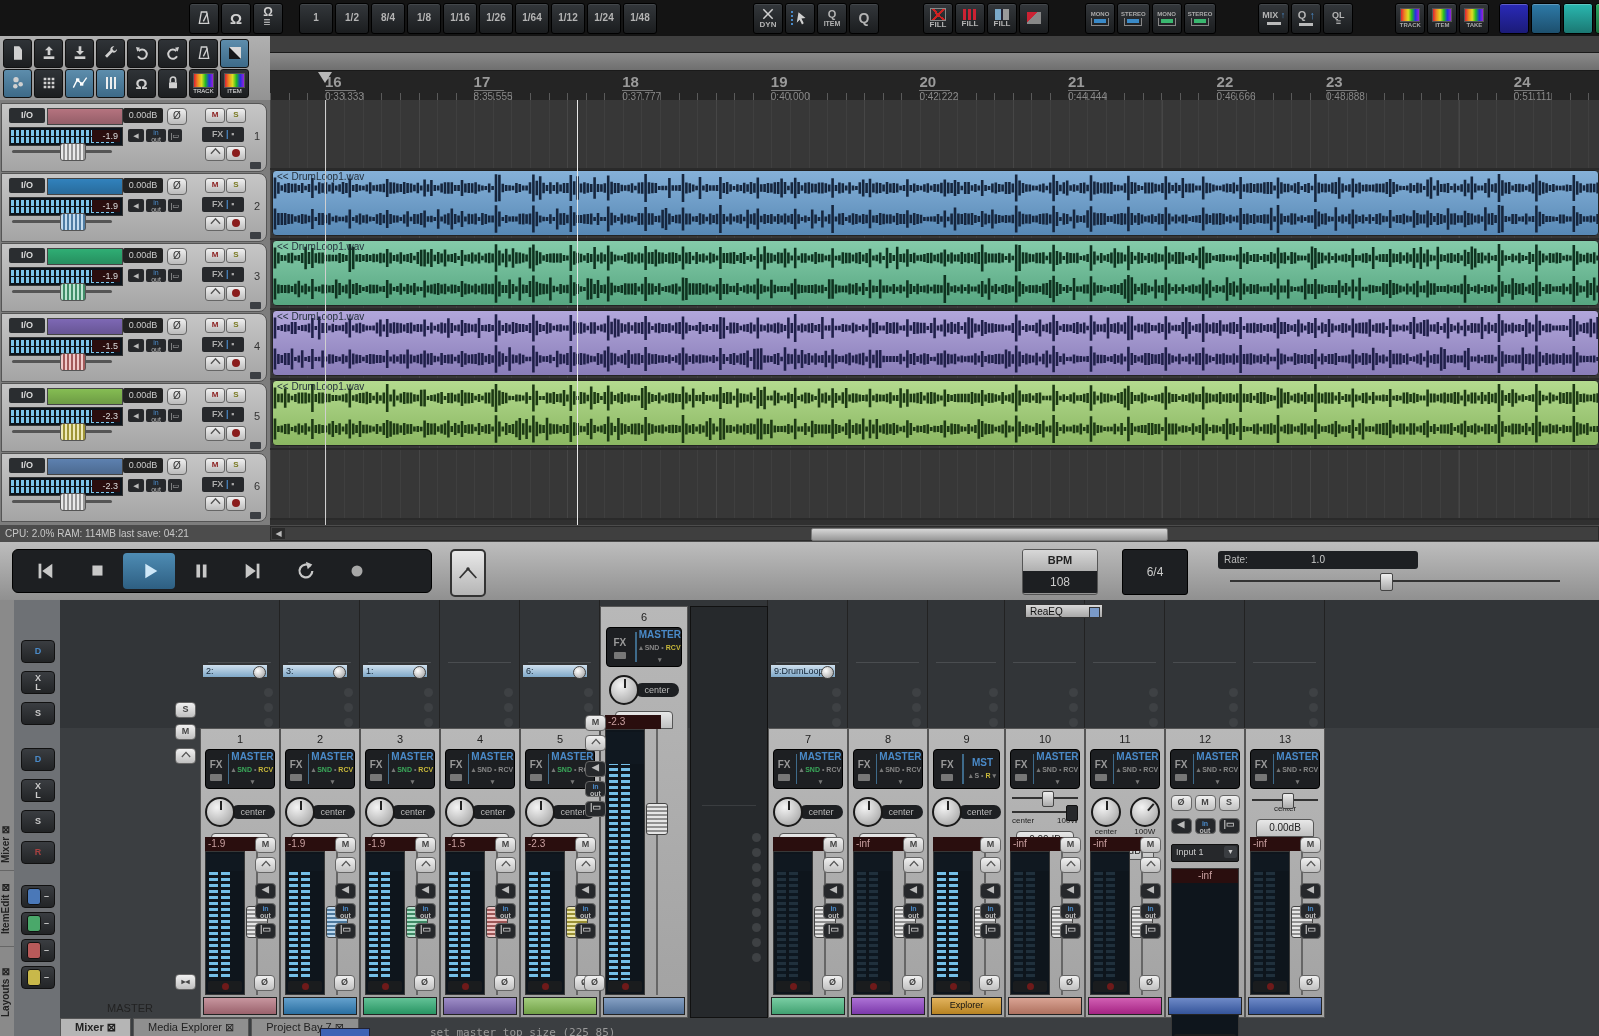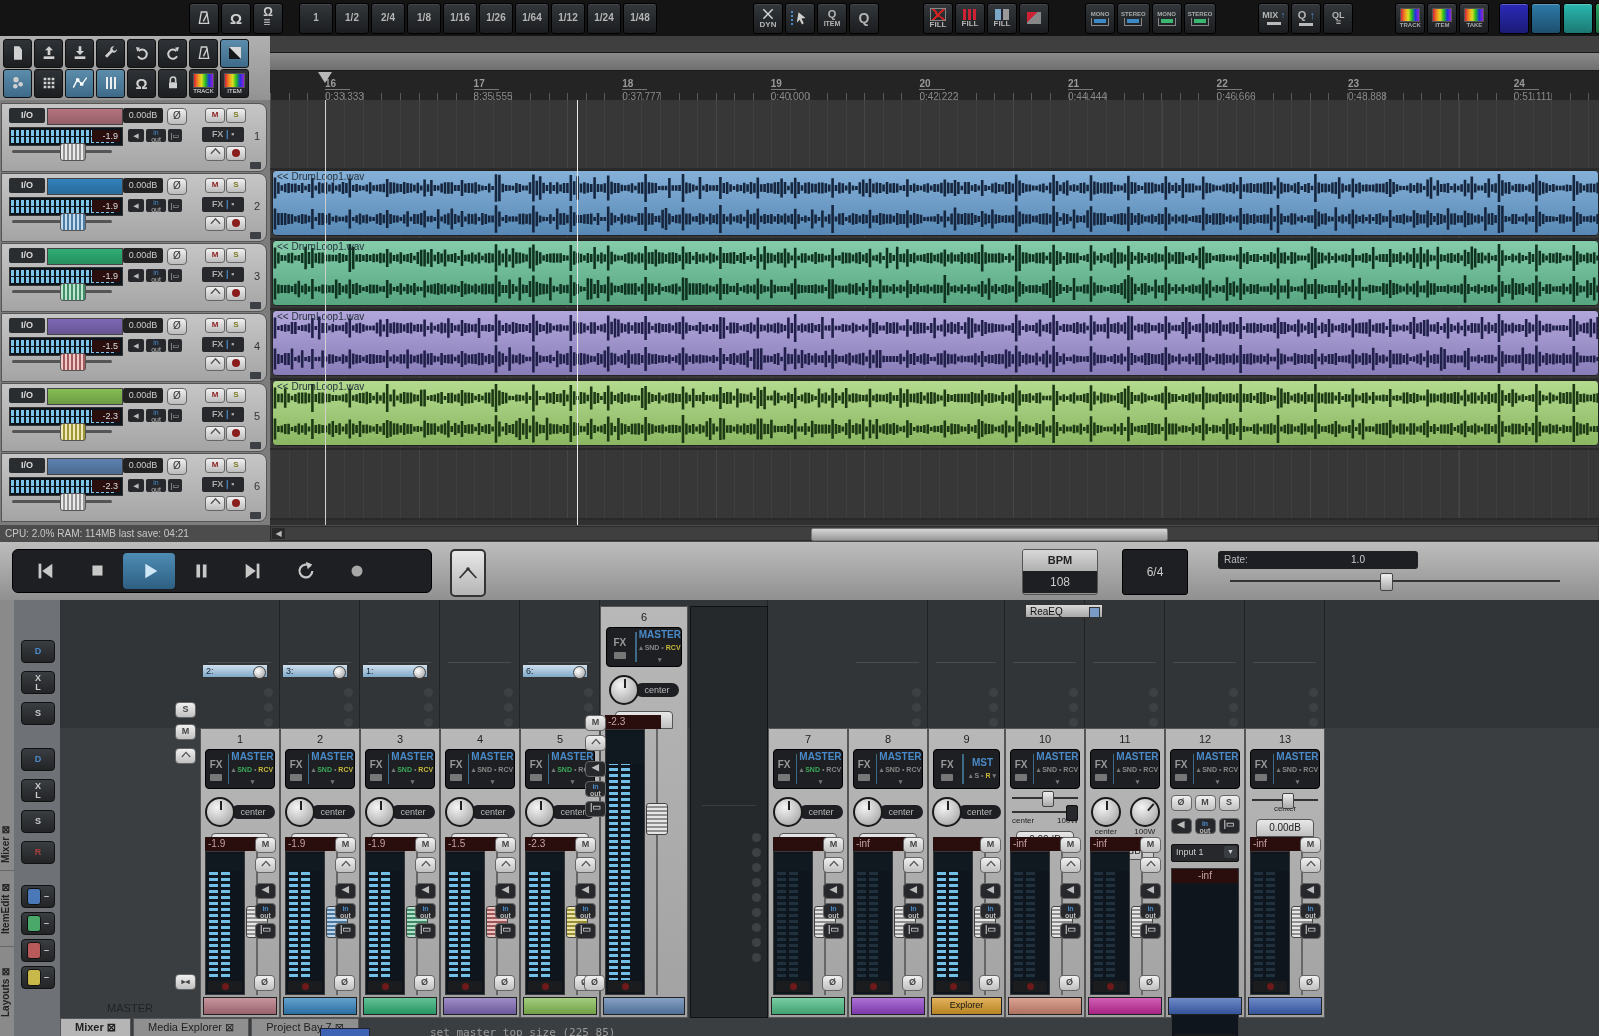--- a/index.html
+++ b/index.html
@@ -20,21 +20,21 @@
   .itrow{display:flex;height:30px;align-items:center;}
   .ibtn{width:27px;height:27px;margin:1px;background:linear-gradient(#2f3337,#1c1e20);border:1px solid #111;border-radius:3px;
         display:flex;flex-direction:column;align-items:center;justify-content:center;color:#ccc;}
   .ibtn.on{background:linear-gradient(#5d8dac,#3d6a88);}
   #rulerzone{position:absolute;left:270px;top:36px;width:1329px;height:64px;background:#242424;}
   #rz1{position:absolute;left:0;top:0;width:100%;height:16px;background:#3f3f3f;border-bottom:1px solid #1a1a1a;}
   #rz2{position:absolute;left:0;top:17px;width:100%;height:17px;background:linear-gradient(#8a8a8a,#6f6f6f);border-bottom:1px solid #1a1a1a;}
   #rulerticks{position:absolute;left:0;bottom:0;width:100%;height:7px;
       background:repeating-linear-gradient(90deg,#5a5a5a 0 1px,transparent 1px 18.57px);}
   .rmark{position:absolute;top:37px;color:#9a9a9a;}
-  .rmark .num{font-size:10px;font-weight:bold;border-bottom:1px solid #777;display:inline-block;padding-right:14px;}
+  .rmark .num{font-size:15px;font-weight:bold;border-bottom:1px solid #777;display:inline-block;padding-right:14px;}
   .rmark .tim{font-size:10px;color:#8a8a8a;}
   
   #trackregion{position:absolute;left:0;top:100px;width:1599px;height:425px;background:#303030;}
   #tcpcol{position:absolute;left:0;top:0;width:270px;height:100%;background:#7d7d7d;z-index:3;}
   .tcp{position:relative;width:266px;height:69px;margin:0 0 1px 1px;background:linear-gradient(#c6c6c6,#a4a4a4);
        border:1px solid #555;border-radius:0 8px 8px 0;box-sizing:border-box;}
   .tcp .io{position:absolute;left:7px;top:4px;width:36px;height:15px;background:#2a2d30;border-radius:2px;color:#ddd;font-size:9px;font-weight:bold;text-align:center;line-height:15px;}
   .tcp .nm{position:absolute;left:45px;top:4px;width:74px;height:15px;border:1px solid #444;}
   .tcp .vol{position:absolute;left:121px;top:4px;width:40px;height:15px;background:#222;color:#ccc;font-size:9px;text-align:center;line-height:15px;border-radius:2px;}
   .tcp .ph{position:absolute;left:165px;top:4px;width:18px;height:15px;background:linear-gradient(#eee,#bbb);border:1px solid #666;border-radius:4px;color:#333;font-size:10px;text-align:center;line-height:14px;}
@@ -70,21 +70,21 @@
   #envbtn{position:absolute;left:450px;top:7px;width:32px;height:44px;background:linear-gradient(#e8e8e8,#b5b5b5);border:2px solid #333;border-radius:5px;display:flex;align-items:center;justify-content:center;}
   #timebox{position:absolute;left:568px;top:7px;width:440px;height:44px;background:#1d1f22;border:1px solid #000;border-radius:5px;color:#e4e4e4;display:flex;align-items:baseline;justify-content:center;padding-top:10px;box-sizing:border-box;}
   #timebox .big{font-size:23px;font-weight:bold;}
   #timebox .st{font-size:13px;color:#9a9a9a;margin-left:4px;}
   #bpmbox{position:absolute;left:1022px;top:7px;width:74px;height:44px;border:1px solid #555;border-radius:3px;overflow:hidden;}
   #bpmbox .t{height:21px;background:linear-gradient(#d8d8d8,#b0b0b0);color:#222;font-size:11px;font-weight:bold;text-align:center;line-height:21px;}
   #bpmbox .b{height:22px;background:#1d1f22;color:#ccc;font-size:12px;text-align:center;line-height:22px;}
   #sigbox{position:absolute;left:1122px;top:7px;width:64px;height:44px;background:#1d1f22;border:1px solid #000;border-radius:3px;color:#ccc;font-size:12px;text-align:center;line-height:44px;}
   #ratebar{position:absolute;left:1218px;top:9px;width:200px;height:18px;background:#1d1f22;border-radius:3px;color:#ccc;font-size:10px;}
   #ratebar .rl{position:absolute;left:6px;top:3px;color:#bbb;}
-  #ratebar .rv{position:absolute;left:0;width:100%;text-align:center;top:3px;margin-left:40px;}
+  #ratebar .rv{position:absolute;left:0;width:100%;text-align:center;top:3px;}
   #rateslider{position:absolute;left:1230px;top:38px;width:330px;height:2px;background:#333;}
   #ratethumb{position:absolute;left:150px;top:-7px;width:11px;height:16px;background:linear-gradient(#eee,#aaa);border:1px solid #444;border-radius:2px;}
   
   #mixer{position:absolute;left:0;top:600px;width:1599px;height:436px;background:#3b3e41;}
   #sidetabs{position:absolute;left:0;top:0;width:14px;height:436px;background:#8a8a8a;}
   .vtab{position:absolute;left:0;width:14px;color:#222;font-size:10px;font-weight:bold;writing-mode:vertical-rl;transform:rotate(180deg);text-align:center;border-top:1px solid #666;}
   #docker{position:absolute;left:14px;top:0;width:46px;height:436px;background:#6e7175;}
   .dkbtn{position:absolute;left:7px;width:32px;height:21px;background:linear-gradient(#3a3d41,#222426);border:1px solid #111;border-radius:4px;color:#ccc;font-size:9px;font-weight:bold;display:flex;align-items:center;justify-content:center;line-height:.9;text-align:center;}
   .dkbtn .pill{width:12px;height:15px;border-radius:3px;border:1px solid #111;margin-right:3px;}
   #strips{position:absolute;left:60px;top:0;width:1539px;height:436px;}
@@ -150,21 +150,21 @@
       </div>
       <div class="tbtn">
         <span style="font-size:15px;font-weight:bold;color:#d0d0d0">Ω</span>
       </div>
       <div class="tbtn">
         <span style="font-size:12px;font-weight:bold;color:#d0d0d0;line-height:.8">Ω<br>≡</span>
       </div>
       <div class="tb-sp" style="width: 14px;"></div>
       <div class="tbtn" style="min-width: 26px;">1</div>
       <div class="tbtn" style="min-width: 26px;">1/2</div>
-      <div class="tbtn" style="min-width: 26px;">2/4</div>
+      <div class="tbtn" style="min-width: 26px;">8/4</div>
       <div class="tbtn" style="min-width: 26px;">1/8</div>
       <div class="tbtn" style="min-width: 26px;">1/16</div>
       <div class="tbtn" style="min-width: 26px;">1/26</div>
       <div class="tbtn" style="min-width: 26px;">1/64</div>
       <div class="tbtn" style="min-width: 26px;">1/12</div>
       <div class="tbtn" style="min-width: 26px;">1/24</div>
       <div class="tbtn" style="min-width: 26px;">1/48</div>
       <div class="tb-sp" style="width: 94px;"></div>
       <div class="tbtn">
         <svg width="14" height="14" viewBox="0 0 24 24" fill="#d0d0d0">
@@ -360,21 +360,21 @@
     <div id="rz1"></div>
     <div id="rz2"></div>
     <div id="rulerticks"></div>
   <div class="rmark" style="left: 55px;"><div class="num">16</div><div class="tim">0:33.333</div></div>
       <div class="rmark" style="left: 203.6px;"><div class="num">17</div><div class="tim">8:35.555</div></div>
       <div class="rmark" style="left: 352.2px;"><div class="num">18</div><div class="tim">0:37.777</div></div>
       <div class="rmark" style="left: 500.8px;"><div class="num">19</div><div class="tim">0:40.000</div></div>
       <div class="rmark" style="left: 649.4px;"><div class="num">20</div><div class="tim">0:42.222</div></div>
       <div class="rmark" style="left: 798px;"><div class="num">21</div><div class="tim">0:44.444</div></div>
       <div class="rmark" style="left: 946.6px;"><div class="num">22</div><div class="tim">0:46.666</div></div>
-      <div class="rmark" style="left: 1078px;"><div class="num">23</div><div class="tim">0:48.888</div></div>
+      <div class="rmark" style="left: 1056px;"><div class="num">23</div><div class="tim">0:48.888</div></div>
       <div class="rmark" style="left: 1243.8px;"><div class="num">24</div><div class="tim">0:51.111</div></div>
       <div style="position: absolute; left: 48px; top: 36px; width: 0px; height: 0px; border-width: 11px 7px 7px; border-style: solid; border-color: rgb(184, 184, 184) transparent transparent; border-image: initial;"></div>
     </div>
 
   <div id="trackregion">
     <div id="arrange">
         <div class="lane"></div>
         <div class="lane">
           <div class="mitem" style="background: linear-gradient(rgba(255, 255, 255, 0.22), rgba(0, 0, 0, 0.12)), rgb(99, 155, 206);"><div class="ilbl">&lt;&lt; DrumLoop1.wav</div><svg width="1325" height="64">
               <path d="M2.0 6.6L2.0 27.4M5.4 11.2L5.4 22.8M8.8 14.2L8.8 19.8M12.2 12.8L12.2 21.2M15.6 11.9L15.6 22.1M19.0 12.8L19.0 21.2M22.4 12.4L22.4 21.6M25.8 14.0L25.8 20.0M29.2 12.1L29.2 21.9M32.6 14.8L32.6 19.2M36.0 13.1L36.0 20.9M39.4 7.1L39.4 26.9M42.8 14.5L42.8 19.5M46.2 11.2L46.2 22.8M49.6 12.3L49.6 21.7M53.0 11.2L53.0 22.8M56.4 13.5L56.4 20.5M59.8 11.5L59.8 22.5M63.2 14.4L63.2 19.6M66.6 13.2L66.6 20.8M70.0 11.1L70.0 22.9M73.4 12.0L73.4 22.0M76.8 7.5L76.8 26.5M80.2 13.9L80.2 20.1M83.6 12.9L83.6 21.1M87.0 14.2L87.0 19.8M90.4 14.8L90.4 19.2M93.8 13.6L93.8 20.4M97.2 11.2L97.2 22.8M100.6 14.3L100.6 19.7M104.0 13.8L104.0 20.2M107.4 13.3L107.4 20.7M110.8 12.8L110.8 21.2M114.2 8.0L114.2 26.0M117.6 11.2L117.6 22.8M121.0 11.4L121.0 22.6M124.4 12.4L124.4 21.6M127.8 12.9L127.8 21.1M131.2 11.1L131.2 22.9M134.6 12.1L134.6 21.9M138.0 12.6L138.0 21.4M141.4 13.7L141.4 20.3M144.8 11.7L144.8 22.3M148.2 14.6L148.2 19.4M151.6 8.5L151.6 25.5M155.0 13.3L155.0 20.7M158.4 9.1L158.4 24.9M161.8 14.1L161.8 19.9M165.2 14.4L165.2 19.6M168.6 12.5L168.6 21.5M172.0 11.2L172.0 22.8M175.4 11.3L175.4 22.7M178.8 11.2L178.8 22.8M182.2 13.9L182.2 20.1M185.6 14.0L185.6 20.0M189.0 8.9L189.0 25.1M192.4 12.4L192.4 21.6M195.8 11.9L195.8 22.1M199.2 12.2L199.2 21.8M202.6 11.3L202.6 22.7M206.0 13.5L206.0 20.5M209.4 14.5L209.4 19.5M212.8 15.0L212.8 19.0M216.2 12.4L216.2 21.6M219.6 15.0L219.6 19.0M223.0 3.2L223.0 30.8M226.4 3.8L226.4 30.2M229.8 12.7L229.8 21.3M233.2 13.9L233.2 20.1M236.6 14.2L236.6 19.8M240.0 14.8L240.0 19.2M243.4 12.1L243.4 21.9M246.8 12.9L246.8 21.1M250.2 14.6L250.2 19.4M253.6 14.5L253.6 19.5M257.0 11.3L257.0 22.7M260.4 3.6L260.4 30.4M263.8 9.8L263.8 24.2M267.2 5.3L267.2 28.7M270.6 11.8L270.6 22.2M274.0 14.0L274.0 20.0M277.4 11.3L277.4 22.7M280.8 14.1L280.8 19.9M284.2 11.3L284.2 22.7M287.6 13.6L287.6 20.4M291.0 12.0L291.0 22.0M294.4 12.0L294.4 22.0M297.8 4.1L297.8 29.9M301.2 10.3L301.2 23.7M304.6 5.3L304.6 28.7M308.0 12.4L308.0 21.6M311.4 11.2L311.4 22.8M314.8 12.3L314.8 21.7M318.2 13.0L318.2 21.0M321.6 6.2L321.6 27.8M325.0 13.0L325.0 21.0M328.4 13.2L328.4 20.8M331.8 12.3L331.8 21.7M335.2 4.5L335.2 29.5M338.6 10.7L338.6 23.3M342.0 11.9L342.0 22.1M345.4 11.9L345.4 22.1M348.8 13.8L348.8 20.2M352.2 14.2L352.2 19.8M355.6 13.8L355.6 20.2M359.0 12.3L359.0 21.7M362.4 14.7L362.4 19.3M365.8 11.6L365.8 22.4M369.2 11.2L369.2 22.8M372.6 3.0L372.6 31.0M376.0 11.2L376.0 22.8M379.4 11.8L379.4 22.2M382.8 12.0L382.8 22.0M386.2 14.9L386.2 19.1M389.6 14.7L389.6 19.3M393.0 14.7L393.0 19.3M396.4 6.9L396.4 27.1M399.8 14.2L399.8 19.8M403.2 14.2L403.2 19.8M406.6 14.0L406.6 20.0M410.0 3.0L410.0 31.0M413.4 11.6L413.4 22.4M416.8 12.2L416.8 21.8M420.2 13.4L420.2 20.6M423.6 14.8L423.6 19.2M427.0 6.0L427.0 28.0M430.4 14.4L430.4 19.6M433.8 12.9L433.8 21.1M437.2 14.2L437.2 19.8M440.6 14.3L440.6 19.7M444.0 13.9L444.0 20.1M447.4 5.9L447.4 28.1M450.8 12.1L450.8 21.9M454.2 10.9L454.2 23.1M457.6 13.3L457.6 20.7M461.0 15.0L461.0 19.0M464.4 13.3L464.4 20.7M467.8 14.1L467.8 19.9M471.2 11.8L471.2 22.2M474.6 13.2L474.6 20.8M478.0 11.0L478.0 23.0M481.4 12.3L481.4 21.7M484.8 6.4L484.8 27.6M488.2 13.3L488.2 20.7M491.6 13.0L491.6 21.0M495.0 12.0L495.0 22.0M498.4 12.4L498.4 21.6M501.8 11.3L501.8 22.7M505.2 10.9L505.2 23.1M508.6 7.4L508.6 26.6M512.0 10.9L512.0 23.1M515.4 14.7L515.4 19.3M518.8 11.3L518.8 22.7M522.2 6.8L522.2 27.2M525.6 11.0L525.6 23.0M529.0 14.2L529.0 19.8M532.4 11.7L532.4 22.3M535.8 11.2L535.8 22.8M539.2 12.4L539.2 21.6M542.6 12.8L542.6 21.2M546.0 11.4L546.0 22.6M549.4 11.4L549.4 22.6M552.8 12.2L552.8 21.8M556.2 13.4L556.2 20.6M559.6 7.3L559.6 26.7M563.0 14.1L563.0 19.9M566.4 11.6L566.4 22.4M569.8 12.2L569.8 21.8M573.2 14.6L573.2 19.4M576.6 11.2L576.6 22.8M580.0 14.5L580.0 19.5M583.4 14.9L583.4 19.1M586.8 11.3L586.8 22.7M590.2 8.5L590.2 25.5M593.6 12.1L593.6 21.9M597.0 7.7L597.0 26.3M600.4 12.4L600.4 21.6M603.8 11.6L603.8 22.4M607.2 11.9L607.2 22.1M610.6 13.6L610.6 20.4M614.0 11.0L614.0 23.0M617.4 12.6L617.4 21.4M620.8 12.1L620.8 21.9M624.2 12.5L624.2 21.5M627.6 14.8L627.6 19.2M631.0 14.1L631.0 19.9M634.4 8.2L634.4 25.8M637.8 14.1L637.8 19.9M641.2 12.4L641.2 21.6M644.6 14.0L644.6 20.0M648.0 14.8L648.0 19.2M651.4 13.3L651.4 20.7M654.8 12.3L654.8 21.7M658.2 14.6L658.2 19.4M661.6 12.9L661.6 21.1M665.0 13.3L665.0 20.7M668.4 11.7L668.4 22.3M671.8 8.6L671.8 25.4M675.2 11.4L675.2 22.6M678.6 12.0L678.6 22.0M682.0 8.9L682.0 25.1M685.4 11.0L685.4 23.0M688.8 14.7L688.8 19.3M692.2 11.1L692.2 22.9M695.6 11.0L695.6 23.0M699.0 14.2L699.0 19.8M702.4 13.1L702.4 20.9M705.8 14.4L705.8 19.6M709.2 9.1L709.2 24.9M712.6 14.1L712.6 19.9M716.0 14.9L716.0 19.1M719.4 12.4L719.4 21.6M722.8 11.6L722.8 22.4M726.2 12.9L726.2 21.1M729.6 13.4L729.6 20.6M733.0 11.0L733.0 23.0M736.4 11.0L736.4 23.0M739.8 12.5L739.8 21.5M743.2 3.4L743.2 30.6M746.6 9.6L746.6 24.4M750.0 12.0L750.0 22.0M753.4 13.2L753.4 20.8M756.8 13.4L756.8 20.6M760.2 14.5L760.2 19.5M763.6 14.7L763.6 19.3M767.0 13.6L767.0 20.4M770.4 12.4L770.4 21.6M773.8 14.8L773.8 19.2M777.2 11.5L777.2 22.5M780.6 3.8L780.6 30.2M784.0 10.0L784.0 24.0M787.4 13.7L787.4 20.3M790.8 11.2L790.8 22.8M794.2 9.4L794.2 24.6M797.6 14.2L797.6 19.8M801.0 13.2L801.0 20.8M804.4 14.3L804.4 19.7M807.8 11.9L807.8 22.1M811.2 11.4L811.2 22.6M814.6 13.7L814.6 20.3M818.0 4.3L818.0 29.7M821.4 10.5L821.4 23.5M824.8 11.3L824.8 22.7M828.2 12.2L828.2 21.8M831.6 11.4L831.6 22.6M835.0 11.6L835.0 22.4M838.4 11.0L838.4 23.0M841.8 13.8L841.8 20.2M845.2 13.7L845.2 20.3M848.6 14.4L848.6 19.6M852.0 12.3L852.0 21.7M855.4 4.7L855.4 29.3M858.8 10.9L858.8 23.1M862.2 11.6L862.2 22.4M865.6 14.1L865.6 19.9M869.0 14.9L869.0 19.1M872.4 11.6L872.4 22.4M875.8 11.5L875.8 22.5M879.2 11.6L879.2 22.4M882.6 12.7L882.6 21.3M886.0 13.4L886.0 20.6M889.4 11.9L889.4 22.1M892.8 5.2L892.8 28.8M896.2 11.4L896.2 22.6M899.6 14.0L899.6 20.0M903.0 11.8L903.0 22.2M906.4 14.0L906.4 20.0M909.8 7.1L909.8 26.9M913.2 12.7L913.2 21.3M916.6 12.5L916.6 21.5M920.0 12.4L920.0 21.6M923.4 14.4L923.4 19.6M926.8 14.5L926.8 19.5M930.2 5.6L930.2 28.4M933.6 11.8L933.6 22.2M937.0 12.3L937.0 21.7M940.4 13.6L940.4 20.4M943.8 14.5L943.8 19.5M947.2 14.8L947.2 19.2M950.6 13.5L950.6 20.5M954.0 12.4L954.0 21.6M957.4 13.1L957.4 20.9M960.8 11.5L960.8 22.5M964.2 13.8L964.2 20.2M967.6 6.1L967.6 27.9M971.0 13.2L971.0 20.8M974.4 12.5L974.4 21.5M977.8 11.9L977.8 22.1M981.2 13.0L981.2 21.0M984.6 12.2L984.6 21.8M988.0 12.4L988.0 21.6M991.4 11.3L991.4 22.7M994.8 11.0L994.8 23.0M998.2 10.9L998.2 23.1M1001.6 14.6L1001.6 19.4M1005.0 6.5L1005.0 27.5M1008.4 11.3L1008.4 22.7M1011.8 12.7L1011.8 21.3M1015.2 12.8L1015.2 21.2M1018.6 14.3L1018.6 19.7M1022.0 12.2L1022.0 21.8M1025.4 11.0L1025.4 23.0M1028.8 14.9L1028.8 19.1M1032.2 12.9L1032.2 21.1M1035.6 12.1L1035.6 21.9M1039.0 14.8L1039.0 19.2M1042.4 3.0L1042.4 31.0M1045.8 11.5L1045.8 22.5M1049.2 12.7L1049.2 21.3M1052.6 12.4L1052.6 21.6M1056.0 13.2L1056.0 20.8M1059.4 11.4L1059.4 22.6M1062.8 10.9L1062.8 23.1M1066.2 6.3L1066.2 27.7M1069.6 12.6L1069.6 21.4M1073.0 14.2L1073.0 19.8M1076.4 13.2L1076.4 20.8M1079.8 7.5L1079.8 26.5M1083.2 12.7L1083.2 21.3M1086.6 11.5L1086.6 22.5M1090.0 13.8L1090.0 20.2M1093.4 13.3L1093.4 20.7M1096.8 13.8L1096.8 20.2M1100.2 13.5L1100.2 20.5M1103.6 12.4L1103.6 21.6M1107.0 12.8L1107.0 21.2M1110.4 12.4L1110.4 21.6M1113.8 11.1L1113.8 22.9M1117.2 7.9L1117.2 26.1M1120.6 10.9L1120.6 23.1M1124.0 13.3L1124.0 20.7M1127.4 14.8L1127.4 19.2M1130.8 14.9L1130.8 19.1M1134.2 14.6L1134.2 19.4M1137.6 12.2L1137.6 21.8M1141.0 13.9L1141.0 20.1M1144.4 11.8L1144.4 22.2M1147.8 12.4L1147.8 21.6M1151.2 15.0L1151.2 19.0M1154.6 8.4L1154.6 25.6M1158.0 6.2L1158.0 27.8M1161.4 14.7L1161.4 19.3M1164.8 9.3L1164.8 24.7M1168.2 13.0L1168.2 21.0M1171.6 12.8L1171.6 21.2M1175.0 12.1L1175.0 21.9M1178.4 15.0L1178.4 19.0M1181.8 12.4L1181.8 21.6M1185.2 14.7L1185.2 19.3M1188.6 13.3L1188.6 20.7M1192.0 8.8L1192.0 25.2M1195.4 12.4L1195.4 21.6M1198.8 5.5L1198.8 28.5M1202.2 12.4L1202.2 21.6M1205.6 14.4L1205.6 19.6M1209.0 14.4L1209.0 19.6M1212.4 12.1L1212.4 21.9M1215.8 7.5L1215.8 26.5M1219.2 13.2L1219.2 20.8M1222.6 12.3L1222.6 21.7M1226.0 3.1L1226.0 30.9M1229.4 9.3L1229.4 24.7M1232.8 11.5L1232.8 22.5M1236.2 10.9L1236.2 23.1M1239.6 14.5L1239.6 19.5M1243.0 12.9L1243.0 21.1M1246.4 12.8L1246.4 21.2M1249.8 13.2L1249.8 20.8M1253.2 14.8L1253.2 19.2M1256.6 13.2L1256.6 20.8M1260.0 11.5L1260.0 22.5M1263.4 3.5L1263.4 30.5M1266.8 9.7L1266.8 24.3M1270.2 11.3L1270.2 22.7M1273.6 12.2L1273.6 21.8M1277.0 13.9L1277.0 20.1M1280.4 13.1L1280.4 20.9M1283.8 14.5L1283.8 19.5M1287.2 14.8L1287.2 19.2M1290.6 14.5L1290.6 19.5M1294.0 13.5L1294.0 20.5M1297.4 14.0L1297.4 20.0M1300.8 4.0L1300.8 30.0M1304.2 10.2L1304.2 23.8M1307.6 12.2L1307.6 21.8M1311.0 14.3L1311.0 19.7M1314.4 12.7L1314.4 21.3M1317.8 12.6L1317.8 21.4M1321.2 12.7L1321.2 21.3M1324.6 11.5L1324.6 22.5" stroke="#16263e" stroke-width="2.6"></path>
@@ -1002,20 +1002,29 @@
               <i></i>
               <i></i>
               <i></i>
               <i></i>
               <i></i>
               <i></i>
             </div>
           </div>
         </div>
         <div class="strip" style="left: 708px; width: 80px;">
+          <div class="s-top">
+            <div class="divline"></div>
+            <div class="route" style="width:66px">9:DrumLoop<span class="kn"></span></div>
+            <div class="dots3">
+              <i></i>
+              <i></i>
+              <i></i>
+            </div>
+          </div>
           <div class="s-panel" style="top:128px">
             <div class="chnum">7</div>
             <div class="fxbtn">
               <div class="fxl">FX<span class="sq"></span></div>
               <div class="sep"></div>
               <div class="dst"><div>MASTER</div><span class="sr"><span style="color:#777">▴</span> <span style="color:#3aa85a">SND</span> <span style="color:#777">•</span> <span style="color:#888">RCV</span> <span style="color:#777">▾</span></span></div>
             </div>
             <div style="display:flex;align-items:center;justify-content:center;margin-top:8px">
               <div class="knob">
                 <i></i>

